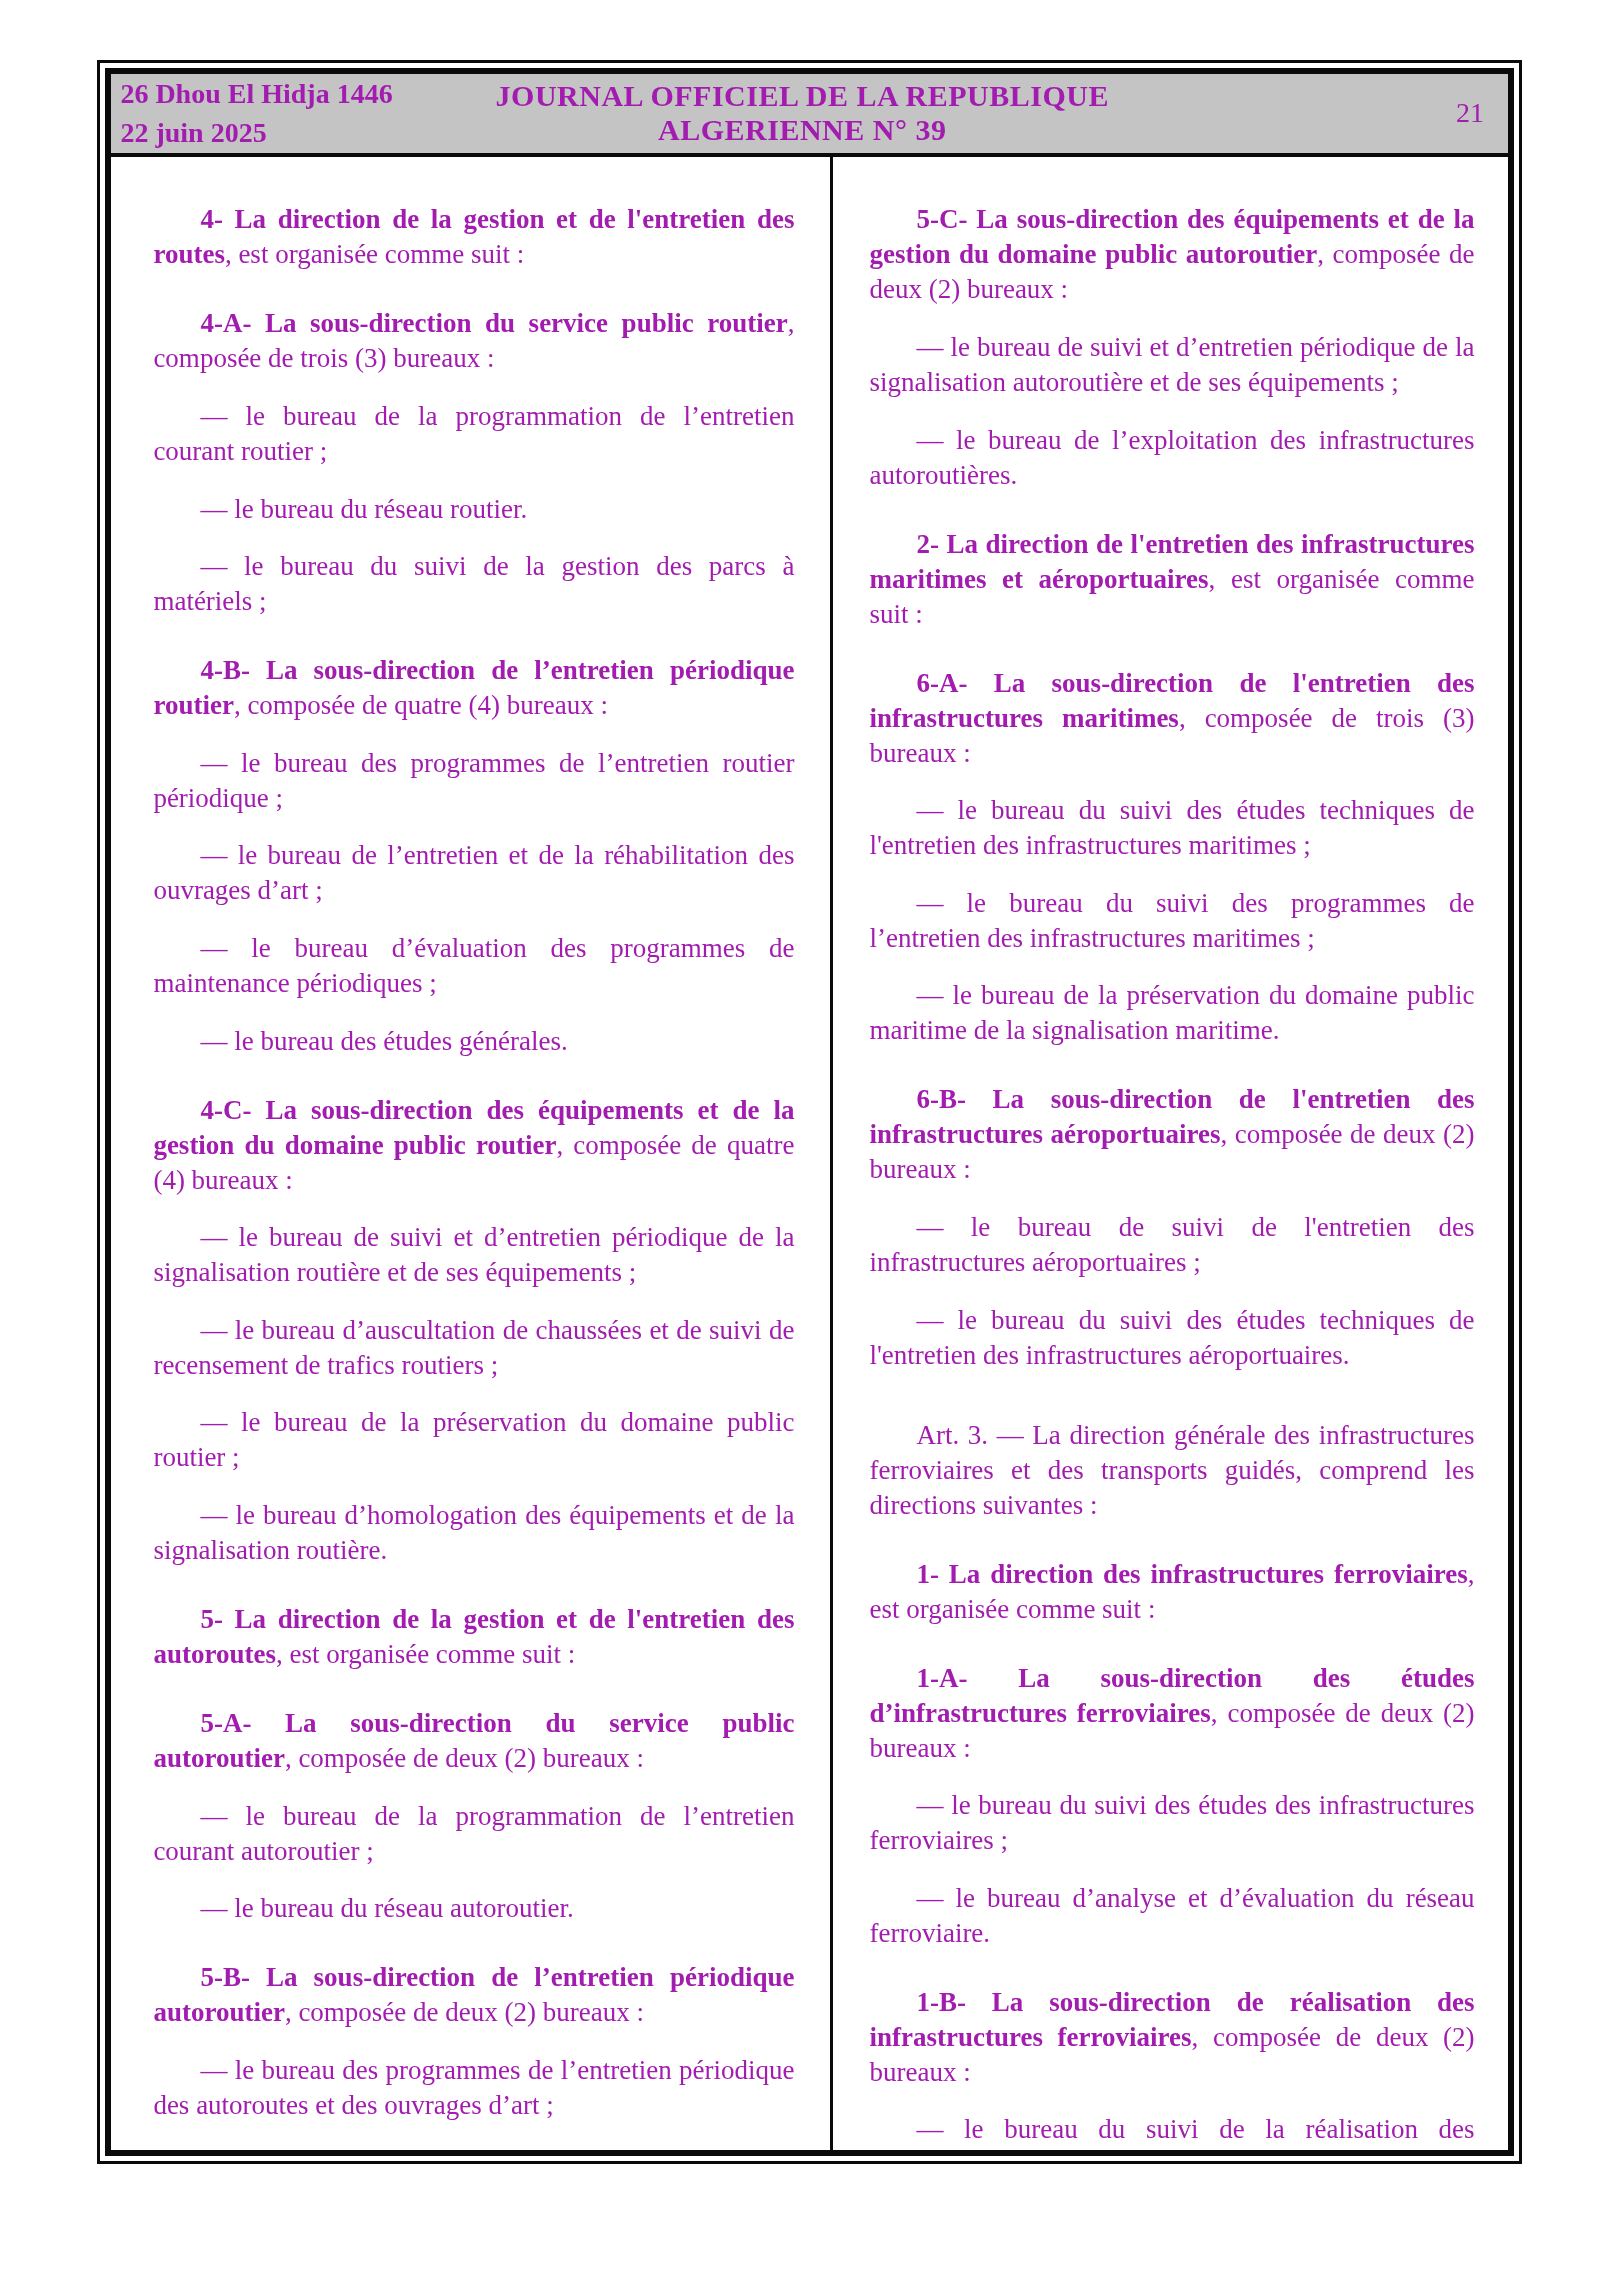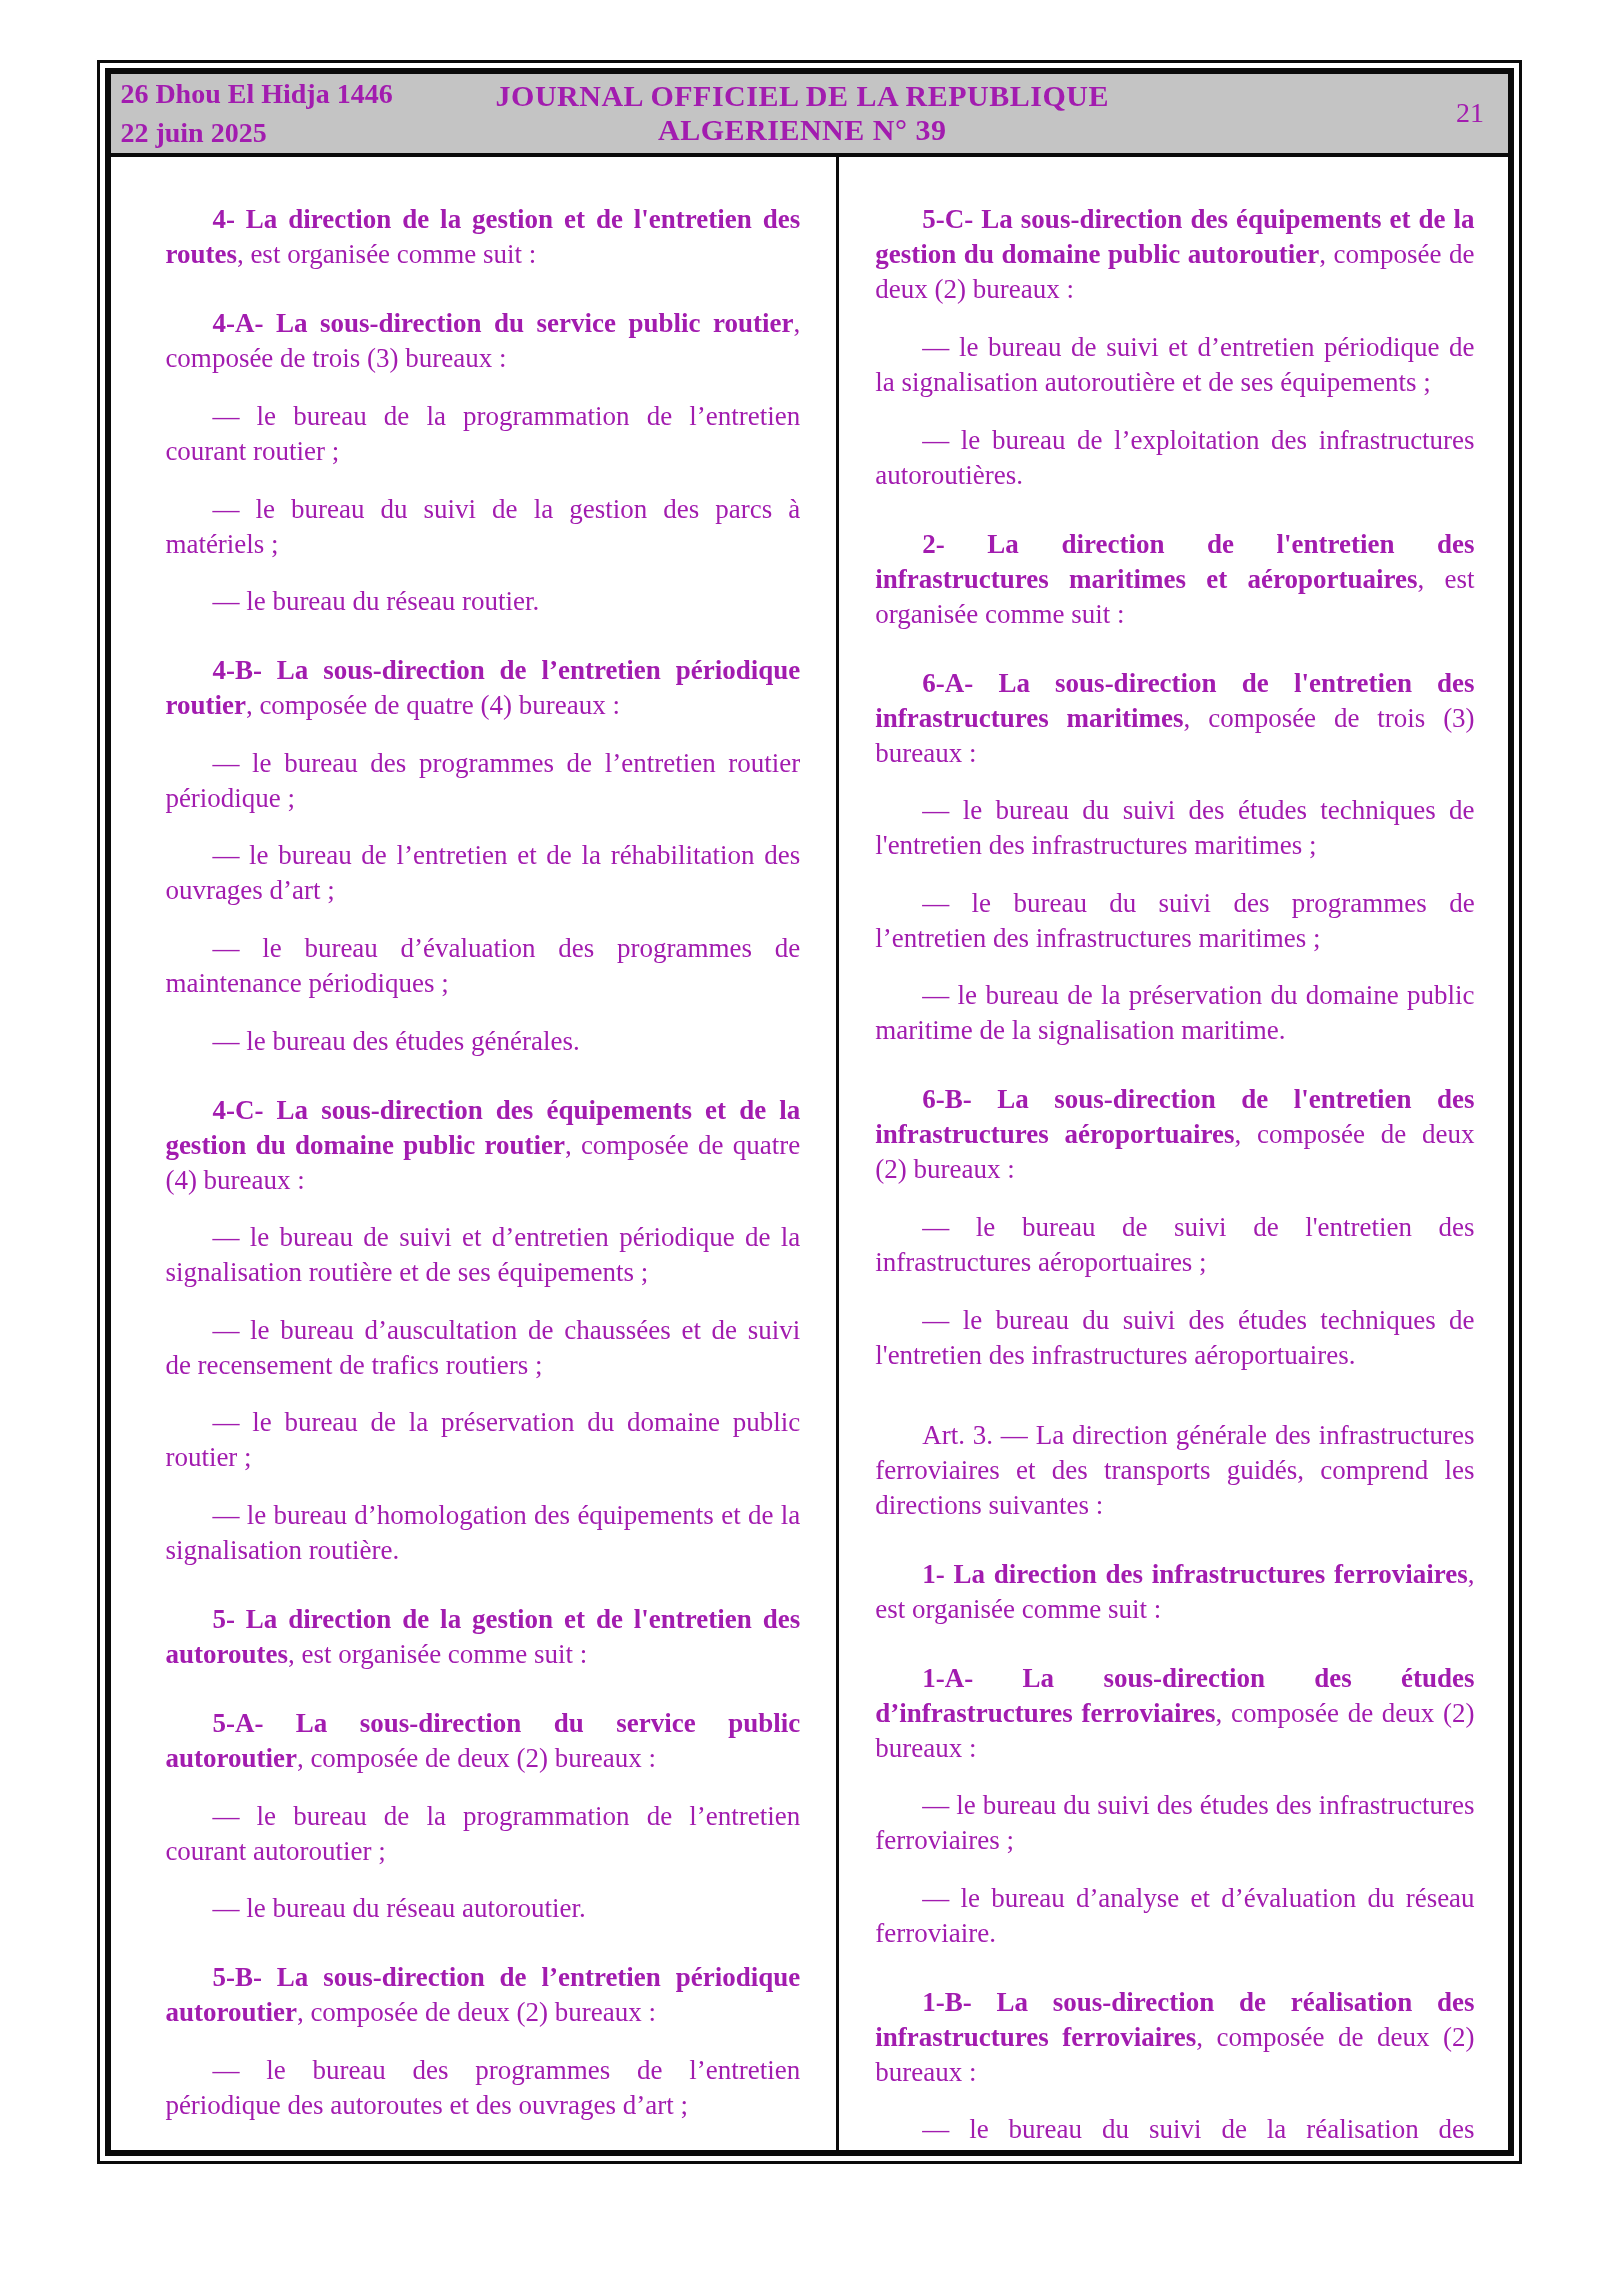--- a/index.html
+++ b/index.html
@@ -65,21 +65,21 @@
   .body-cols {
     flex: 1;
     display: flex;
     overflow: hidden;
   }
   .col {
     box-sizing: border-box;
     overflow: hidden;
     padding: 11px 36px 14.5px 42px;
   }
-  .col-left { width: 51.5%; margin-left: 12px; }
+  .col-left { width: 51.5%; }
   .col-right {
     width: 48.5%;
     border-left: 3.6px solid #0a0a0a;
     padding: 11px 33px 14.5px 36px;
   }
   .para {
     font-size: 27px;
     line-height: 35px;
     text-align: justify;
     text-indent: 47px;
@@ -104,22 +104,22 @@
         </div>
         <div class="header-title">JOURNAL OFFICIEL DE LA REPUBLIQUE ALGERIENNE N° 39</div>
         <div class="header-page">21</div>
       </div>
 
       <div class="body-cols">
         <div class="col col-left">
             <p class="para h"><b>4- La direction de la gestion et de l'entretien des routes</b>, est organisée comme suit :</p>
             <p class="para h"><b>4-A- La sous-direction du service public routier</b>, composée de trois (3) bureaux :</p>
             <p class="para">— le bureau de la programmation de l’entretien courant routier ;</p>
+            <p class="para">— le bureau du réseau routier.</p>
             <p class="para">— le bureau du suivi de la gestion des parcs à matériels ;</p>
-            <p class="para">— le bureau du réseau routier.</p>
             <p class="para h"><b>4-B- La sous-direction de l’entretien périodique routier</b>, composée de quatre (4) bureaux :</p>
             <p class="para">— le bureau des programmes de l’entretien routier périodique ;</p>
             <p class="para">— le bureau de l’entretien et de la réhabilitation des ouvrages d’art ;</p>
             <p class="para">— le bureau d’évaluation des programmes de maintenance périodiques ;</p>
             <p class="para">— le bureau des études générales.</p>
             <p class="para h"><b>4-C- La sous-direction des équipements et de la gestion du domaine public routier</b>, composée de quatre (4) bureaux :</p>
             <p class="para">— le bureau de suivi et d’entretien périodique de la signalisation routière et de ses équipements ;</p>
             <p class="para">— le bureau d’auscultation de chaussées et de suivi de recensement de trafics routiers ;</p>
             <p class="para">— le bureau de la préservation du domaine public routier ;</p>
             <p class="para">— le bureau d’homologation des équipements et de la signalisation routière.</p>

